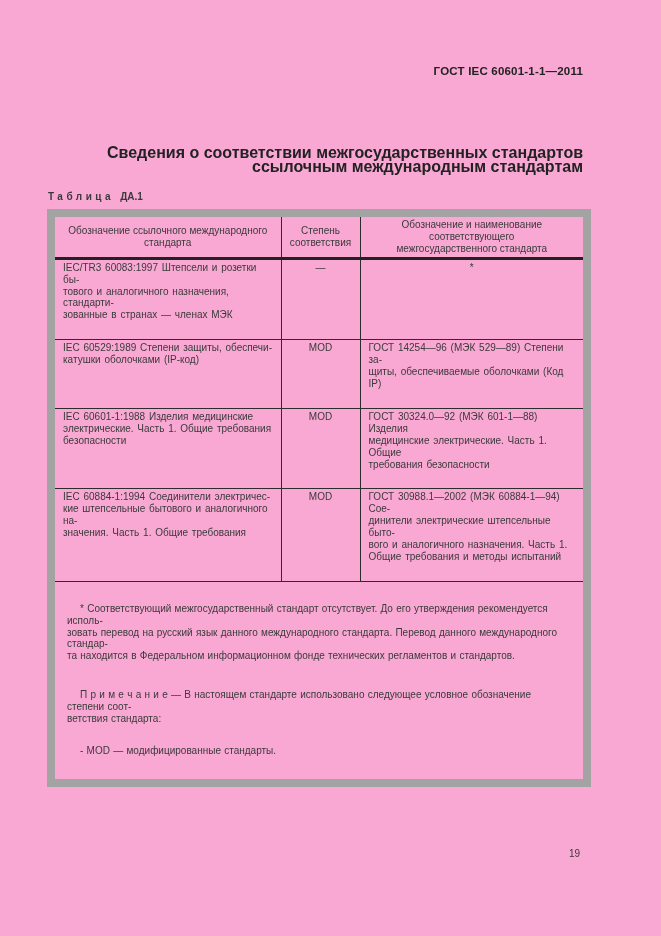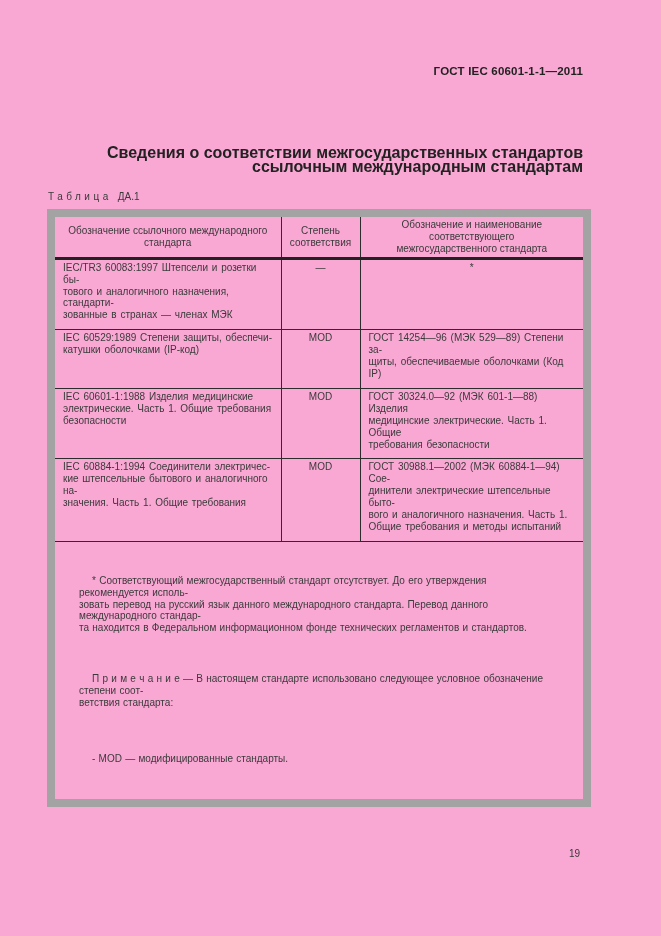--- a/index.html
+++ b/index.html
@@ -45,20 +45,21 @@
     line-height: 14px;
     color: #222;
     white-space: pre-line;
   }
   .table-caption {
     position: absolute;
     top: 191px;
     left: 48px;
     font-size: 10px;
     color: #3a3a3a;
+    font-weight: bold;
   }
   .table-caption .spaced { letter-spacing: 3.5px; }
   .table-caption .num { margin-left: 6px; }
   table.ref-table {
     position: absolute;
     top: 209px;
     left: 47px;
     width: 536px;
     border-collapse: collapse;
     table-layout: fixed;
@@ -76,30 +77,30 @@
     vertical-align: middle;
     border: 1px solid #2c2c2c;
     border-bottom: 3px solid #222;
     height: 35px;
     padding: 2px 4px;
     white-space: pre-line;
   }
   table.ref-table td {
     border: 1px solid #2c2c2c;
     vertical-align: top;
-    padding: 2px 5px 8px 8px;
+    padding: 2px 5px 18px 8px;
     white-space: pre-line;
     word-spacing: 1px;
   }
   table.ref-table td.center { text-align: center; padding-left: 3px; padding-right: 3px; }
   table.ref-table td.footer-cell {
     padding: 5px 8px 6px 8px;
     word-spacing: 0.5px;
   }
-  .footer-cell p { margin: 16px; text-indent: 13px; white-space: pre-line; }
+  .footer-cell p { margin: 4px; text-indent: 13px; white-space: pre-line; }
   .footer-cell p.note { margin-top: 11px; }
   .page-number {
     position: absolute;
     top: 848px;
     right: 81px;
     font-size: 10px;
     color: #3a3a3a;
   }
 </style>
 </head>

